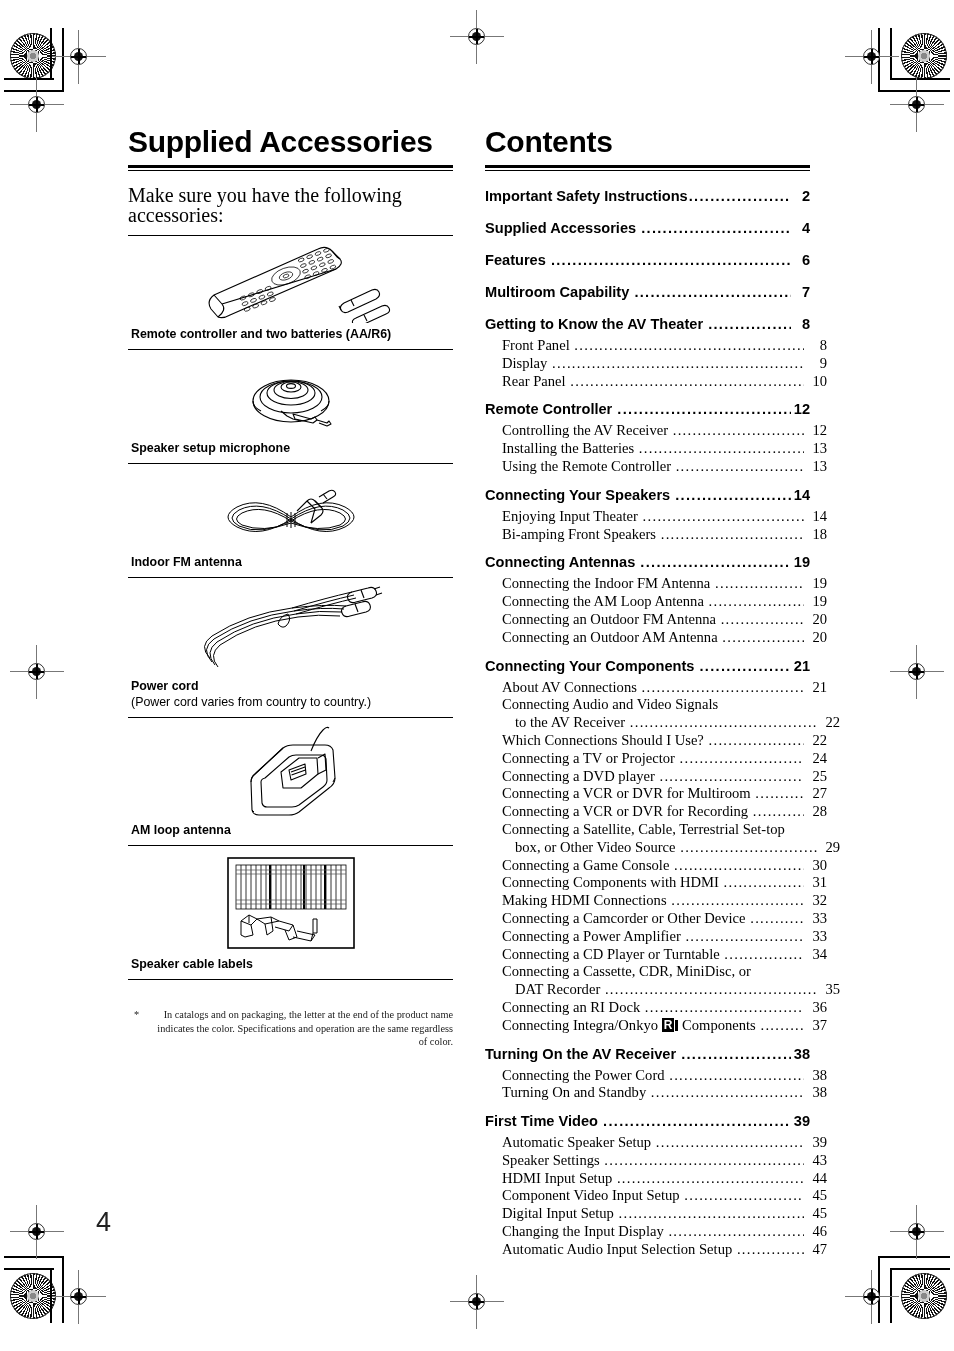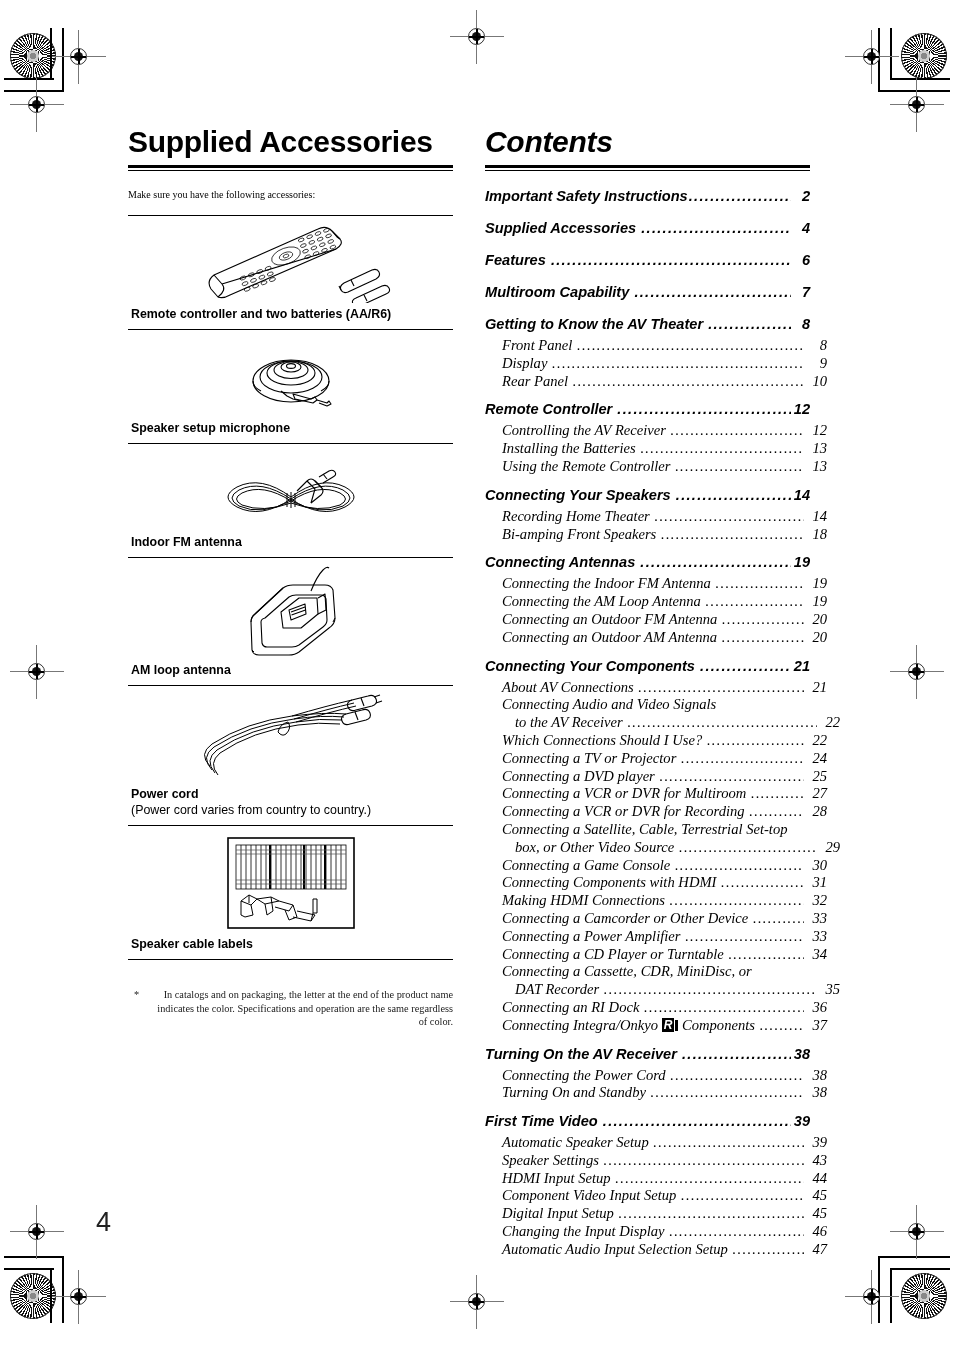--- a/index.html
+++ b/index.html
@@ -24,31 +24,31 @@
     background:
       repeating-conic-gradient(#111 0 4deg,#fff 4deg 8deg);
     box-shadow:inset 0 0 0 1px #222;}
   .screentarget::after{content:"";position:absolute;left:17px;top:17px;width:12px;height:12px;
     border-radius:50%;background:radial-gradient(circle,#888 0 40%,#ccc 41% 100%);}
 
   .cropmark{position:absolute;background:#000;}
 
   
   .col-left{position:absolute;left:128px;top:125px;width:325px;}
-  .col-right{position:absolute;left:485px;top:125px;width:325px;font-style:italic;}
+  .col-right{position:absolute;left:485px;top:125px;width:325px;}
 
   h1.sect{
     font-family:"Liberation Sans",sans-serif;
     font-weight:bold;font-size:30px;line-height:34px;margin:0 0 6px 0;
     letter-spacing:-0.3px;
   }
   .rule-double{border-top:3px solid #000;height:3px;margin-bottom:0;}
   .rule-double .thin{border-top:1px solid #000;margin-top:2px;height:0;}
 
-  .intro{font-size:10px;line-height:20px;margin:14px 0 10px 0;}
+  .intro{font-size:20px;line-height:20px;margin:14px 0 10px 0;}
   .rule-thin{border-top:1.4px solid #000;height:0;}
 
   
   .acc{padding-top:8px;}
   .acc .art{height:78px;display:flex;align-items:center;justify-content:center;}
   .acc .cap{
     font-family:"Liberation Sans",sans-serif;font-weight:bold;
     font-size:12.4px;line-height:16px;margin:4px 0 7px 3px;
   }
   .acc .cap .sub{font-weight:normal;font-size:12.4px;display:block;}
@@ -337,67 +337,67 @@
             <path d="M108 20 L118 14 Q122 12 124 15 Q126 18 122 20 L112 26"></path>
             <path d="M112 17 L116 22"></path>
           </g>
         </svg>
       </div>
       <div class="cap">Indoor FM antenna</div>
       <div class="rule-thin"></div>
     </div>
 
     <div class="acc">
+      <div class="art" style="height:88px;">
+        <svg width="190" height="88" viewBox="0 0 190 88">
+          <g fill="none" stroke="#000" stroke-width="1">
+            <path d="M14 72 Q2 60 16 50 Q50 28 96 22 Q128 18 150 20"></path>
+            <path d="M16 76 Q4 63 18 53 Q52 31 98 25 Q126 21 148 23"></path>
+            <path d="M19 79 Q8 66 21 56 Q54 34 100 28 Q124 24 146 26"></path>
+            <path d="M22 81 Q12 69 24 59 Q56 37 102 31 Q122 28 144 30"></path>
+            <path d="M96 22 Q130 12 156 6"></path>
+            <path d="M98 25 Q132 15 158 9"></path>
+            <path d="M100 28 Q134 18 160 12"></path>
+            <path d="M82 38 Q84 30 92 28 Q96 34 90 40 Q86 43 82 38 Z"></path>
+          </g>
+          <g fill="none" stroke="#000" stroke-width="1.1" stroke-linejoin="round">
+            <path d="M156 6 L172 2 Q178 0 180 5 Q182 10 176 12 L160 16 Q154 18 152 13 Q150 8 156 6 Z"></path>
+            <path d="M165 4 L168 12"></path>
+            <path d="M150 20 L166 16 Q172 14 174 19 Q176 24 170 26 L154 30 Q148 32 146 27 Q144 22 150 20 Z"></path>
+            <path d="M159 18 L162 26"></path>
+            <path d="M178 3 L184 1 M180 9 L186 7"></path>
+          </g>
+        </svg>
+      </div>
+      <div class="cap">
+        <span>Power cord</span>
+        <span class="sub">(Power cord varies from country to country.)</span>
+      </div>
+      <div class="rule-thin"></div>
+    </div>
+
+    <div class="acc">
       <div class="art" style="height:92px;">
         <svg width="132" height="92" viewBox="0 0 132 92">
           <g fill="none" stroke="#000" stroke-width="1.1" stroke-linejoin="round">
             <path d="M30 48 L58 22 Q62 19 68 19 L100 19 Q106 19 108 24 L110 52 Q110 58 104 62 L74 86 Q70 89 64 89 L34 89 Q28 89 27 84 L26 56 Q26 51 30 48 Z"></path>
             <path d="M26 56 Q26 51 30 48 L58 22"></path>
             <path d="M40 52 L64 31 Q67 29 71 29 L96 29 Q100 29 101 33 L102 54 Q102 58 98 61 L74 79 Q71 81 67 81 L42 81 Q38 81 37 77 L36 56 Q36 53 40 52 Z"></path>
             <path d="M56 46 L74 32 L92 32 L93 48 L76 62 L58 62 Z"></path>
             <path d="M64 44 L80 38 L81 48 L66 54 Z"></path>
             <path d="M66 46 L80 41 M66.5 49 L80.5 44"></path>
             <path d="M93 32 L100 28 L101 44 L93 48"></path>
             <path d="M86 25 Q92 10 98 4 Q102 0 104 2"></path>
           </g>
           <g fill="none" stroke="#000" stroke-width="1">
             <path d="M27 84 L29 86 M110 52 L108 56"></path>
           </g>
         </svg>
       </div>
       <div class="cap">AM loop antenna</div>
-      <div class="rule-thin"></div>
-    </div>
-
-    <div class="acc">
-      <div class="art" style="height:88px;">
-        <svg width="190" height="88" viewBox="0 0 190 88">
-          <g fill="none" stroke="#000" stroke-width="1">
-            <path d="M14 72 Q2 60 16 50 Q50 28 96 22 Q128 18 150 20"></path>
-            <path d="M16 76 Q4 63 18 53 Q52 31 98 25 Q126 21 148 23"></path>
-            <path d="M19 79 Q8 66 21 56 Q54 34 100 28 Q124 24 146 26"></path>
-            <path d="M22 81 Q12 69 24 59 Q56 37 102 31 Q122 28 144 30"></path>
-            <path d="M96 22 Q130 12 156 6"></path>
-            <path d="M98 25 Q132 15 158 9"></path>
-            <path d="M100 28 Q134 18 160 12"></path>
-            <path d="M82 38 Q84 30 92 28 Q96 34 90 40 Q86 43 82 38 Z"></path>
-          </g>
-          <g fill="none" stroke="#000" stroke-width="1.1" stroke-linejoin="round">
-            <path d="M156 6 L172 2 Q178 0 180 5 Q182 10 176 12 L160 16 Q154 18 152 13 Q150 8 156 6 Z"></path>
-            <path d="M165 4 L168 12"></path>
-            <path d="M150 20 L166 16 Q172 14 174 19 Q176 24 170 26 L154 30 Q148 32 146 27 Q144 22 150 20 Z"></path>
-            <path d="M159 18 L162 26"></path>
-            <path d="M178 3 L184 1 M180 9 L186 7"></path>
-          </g>
-        </svg>
-      </div>
-      <div class="cap">
-        <span>Power cord</span>
-        <span class="sub">(Power cord varies from country to country.)</span>
-      </div>
       <div class="rule-thin"></div>
     </div>
 
     <div class="acc">
       <div class="art" style="height:98px;">
         <svg width="128" height="92" viewBox="0 0 128 92">
           <rect x="1" y="1" width="126" height="90" fill="none" stroke="#000" stroke-width="1.6"></rect>
           <g stroke="#000" stroke-width="0.8" fill="none">
             <rect x="9" y="8" width="110" height="44"></rect>
           </g>
@@ -524,21 +524,21 @@
           <span class="lbl">Using the Remote Controller </span>
           <span class="dots">..........................................................................................</span>
           <span class="pg">13</span>
         </div>
         <div class="toc-row lvl1">
           <span class="lbl">Connecting Your Speakers </span>
           <span class="dots">..........................................................................................</span>
           <span class="pg">14</span>
         </div>
         <div class="toc-row lvl2">
-          <span class="lbl">Recording Home Theater </span>
+          <span class="lbl">Enjoying Input Theater </span>
           <span class="dots">..........................................................................................</span>
           <span class="pg">14</span>
         </div>
         <div class="toc-row lvl2">
           <span class="lbl">Bi-amping Front Speakers </span>
           <span class="dots">..........................................................................................</span>
           <span class="pg">18</span>
         </div>
         <div class="toc-row lvl1">
           <span class="lbl">Connecting Antennas </span>

